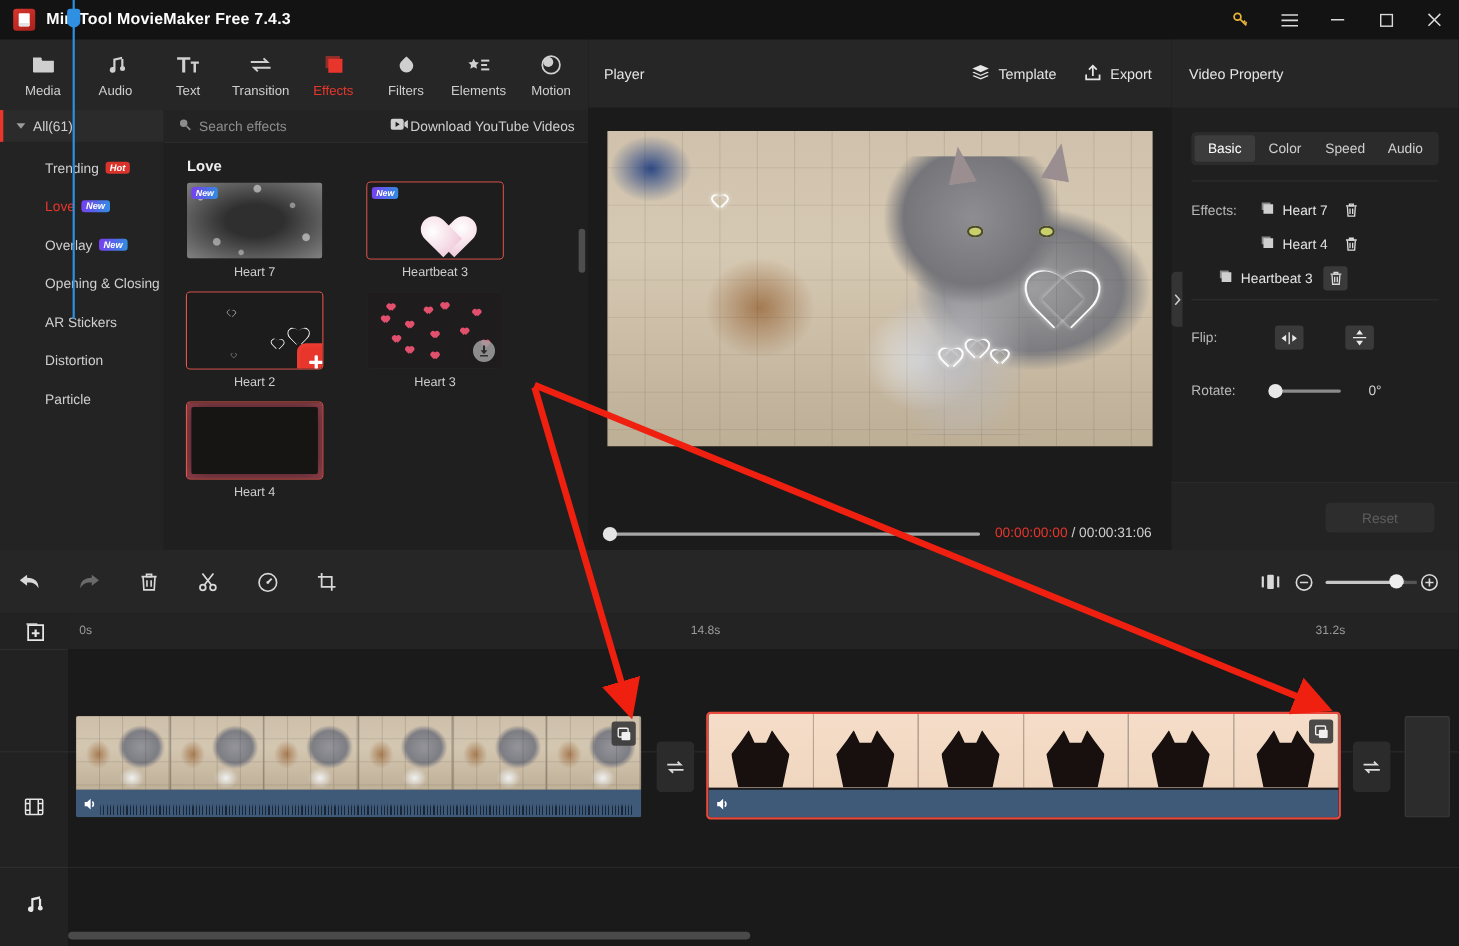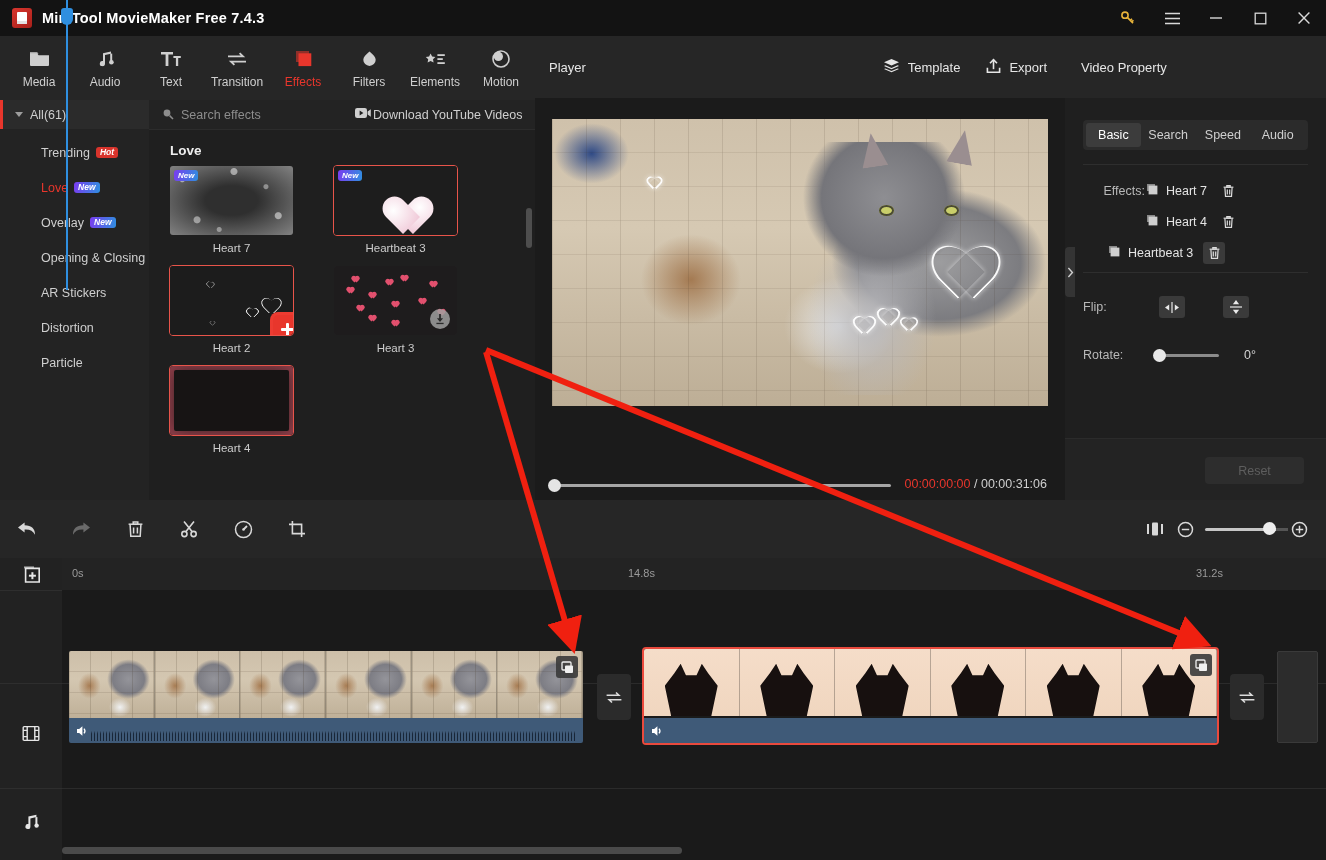--- a/index.html
+++ b/index.html
@@ -225,21 +225,21 @@
   .ratio-sel .cv { position:absolute; right:7px; }
   .fs-btn { width:30px;height:30px;display:flex;align-items:center;justify-content:center;color:#e4e4e4;margin-right:8px; }
 
   
   .prop { position:absolute; left:1065px; top:36px; width:261px; height:464px; background:#1f1f1f; }
   .prop-head { height:62px; background:#262626; display:flex; align-items:center; padding-left:16px; font-size:13px; color:#e6e6e6; }
   .tabs { margin:22px 18px 0 18px; height:30px; background:#2b2b2b; border-radius:4px; display:flex; padding:3px; }
   .tab { flex:1; display:flex; align-items:center; justify-content:center; font-size:12.5px; color:#cfcfcf; border-radius:3px; }
   .tab.active { background:#3c3c3c; color:#fff; }
   .divline { height:1px; background:#2e2e2e; margin:14px 18px 0 18px; }
-  .eff-rows { margin-top:10px; padding-left:18px;text-align:right; }
+  .eff-rows { margin-top:10px; padding-left:18px; }
   .eff-row { display:flex; align-items:center; height:31px; }
   .eff-lbl { width:62px; font-size:12.5px; color:#b9b9b9; }
   .eff-chip { display:flex; align-items:center; gap:7px; font-size:12.5px; color:#e4e4e4; }
   .trash { width:22px;height:22px;display:flex;align-items:center;justify-content:center;margin-left:10px;border-radius:3px;color:#dcdcdc; }
   .trash.hl { background:#3a3a3a; }
   .flip-row { display:flex; align-items:center; height:40px; margin-top:14px; padding-left:18px; }
   .flip-btn { width:26px;height:22px;background:#3a3a3a;border-radius:3px;display:flex;align-items:center;justify-content:center;color:#eaeaea; }
   .rot-row { display:flex; align-items:center; height:40px; margin-top:8px; padding-left:18px; }
   .rot-track { width:60px;height:3px;background:#8b8b8b;border-radius:2px;position:relative;margin-left:4px; }
   .rot-knob { position:absolute;left:-6px;top:-5px;width:13px;height:13px;border-radius:50%;background:#e8e8e8; }
@@ -665,21 +665,21 @@
             <path d="M1.4 5V1.4H5M11 1.4h3.6V5M14.6 11v3.6H11M5 14.6H1.4V11"></path>
           </svg>
       </div>
     </div>
   </div>
 
   <div class="prop">
     <div class="prop-head">Video Property</div>
     <div class="tabs">
       <div class="tab active">Basic</div>
-      <div class="tab">Search</div>
+      <div class="tab">Color</div>
       <div class="tab">Speed</div>
       <div class="tab">Audio</div>
     </div>
     <div class="divline"></div>
 
     <div class="eff-rows">
       <div class="eff-row">
         <span class="eff-lbl">Effects:</span>
         <span class="eff-chip">
           <span>

